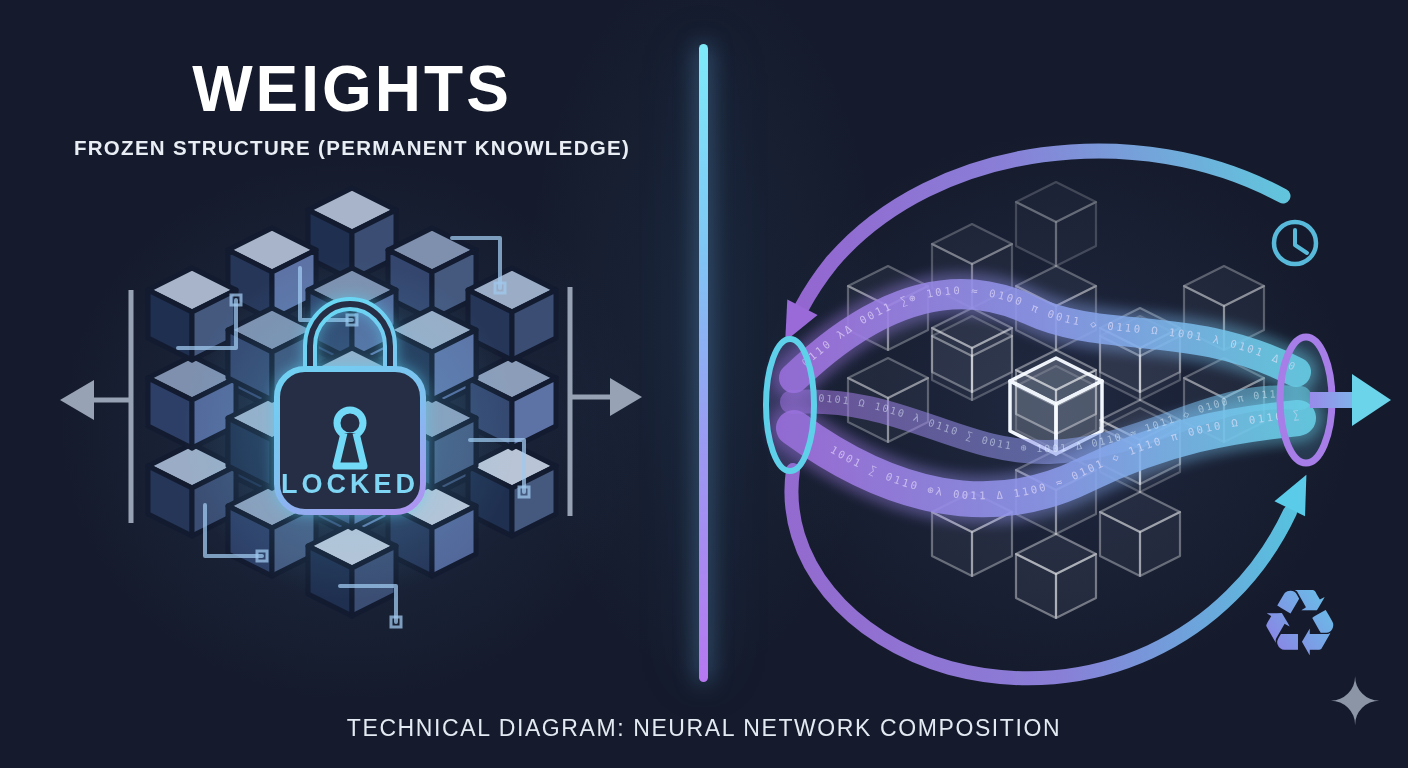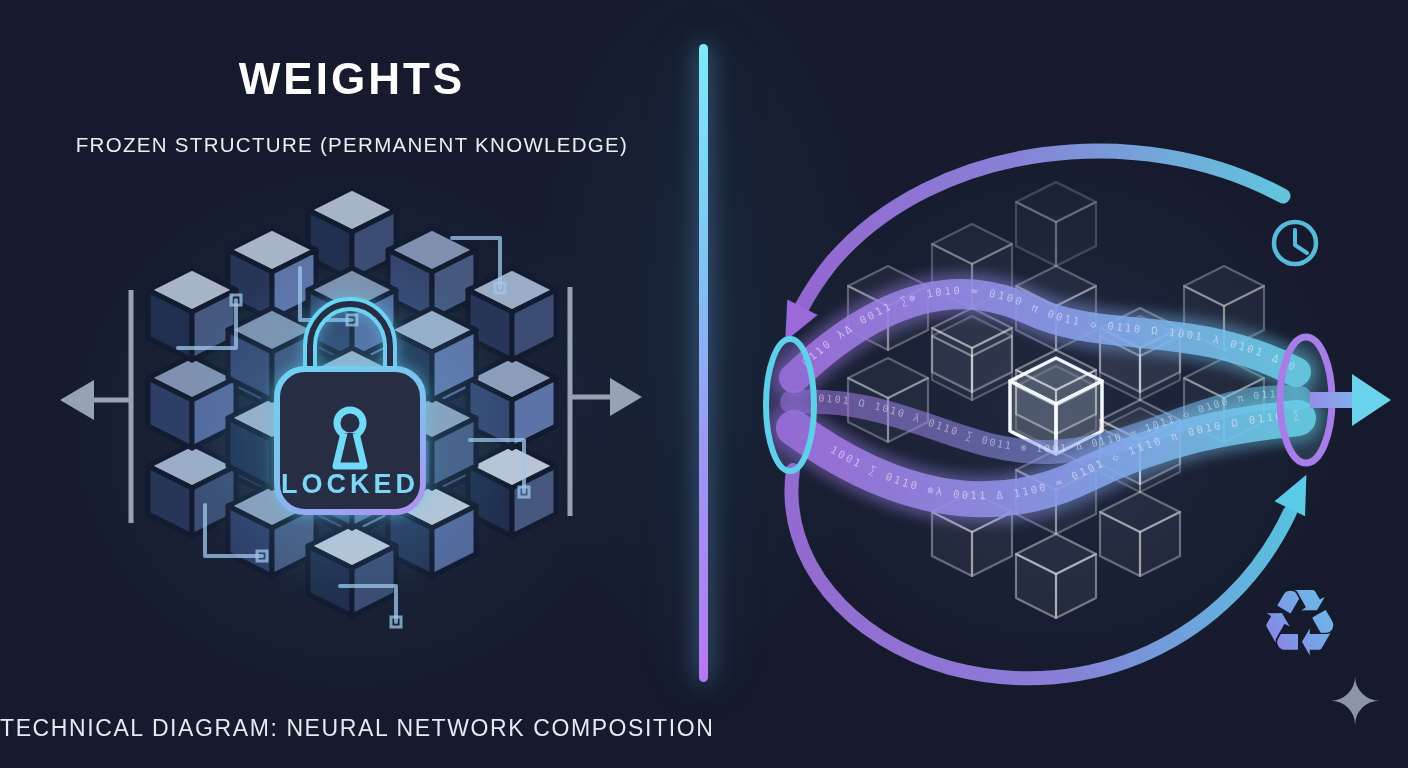--- a/index.html
+++ b/index.html
@@ -8,29 +8,29 @@
     font-family:"Liberation Sans",sans-serif;
     background:
       radial-gradient(420px 390px at 352px 430px, rgba(84,132,210,.15), rgba(84,132,210,0) 70%),
       radial-gradient(430px 400px at 1056px 410px, rgba(120,150,230,.11), rgba(120,150,230,0) 70%),
       radial-gradient(260px 520px at 703px 320px, rgba(90,170,230,.07), rgba(90,170,230,0) 70%),
       #151b2c;
   }
   .panel-header{position:absolute;top:56px;width:640px;text-align:center;}
   .left-header{left:32px;}
   .right-header{left:736px;}
-  .title{font-size:44px;font-weight:800;color:#ffffff;letter-spacing:3px;line-height:1.05;}
-  .subtitle{margin-top:31px;font-size:20.5px;font-weight:400;color:#e9eef5;letter-spacing:1.3px;}
+  .title{font-size:64px;font-weight:800;color:#ffffff;letter-spacing:3px;line-height:1.05;}
+  .subtitle{margin-top:13px;font-size:20.5px;font-weight:700;color:#e9eef5;letter-spacing:1.3px;}
   .divider{
     position:absolute;left:699px;top:44px;width:9px;height:638px;border-radius:6px;
     background:linear-gradient(180deg,#7eeaf8 0%,#7fc6f4 32%,#9a9af2 62%,#b678f0 100%);
     box-shadow:0 0 22px rgba(110,190,245,.55), 0 0 60px rgba(110,160,245,.25);
   }
   .caption{
-    position:absolute;left:0;right:0;top:715px;
+    position:absolute;left:0;right:0;top:715px;text-align:center;
     font-size:23px;color:#e4eaf2;letter-spacing:1.6px;font-weight:400;
   }
   .sparkle{
     position:absolute;left:1320px;top:670px;width:70px;text-align:center;
     font-size:64px;line-height:1;color:#8b95a5;
   }
   svg.art{position:absolute;left:0;top:0;}
 </style>
 </head>
 <body>

